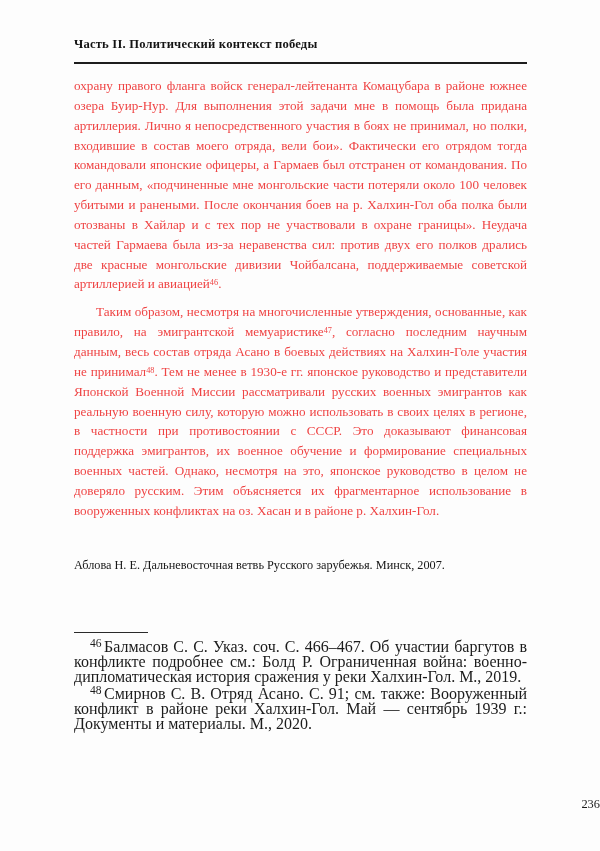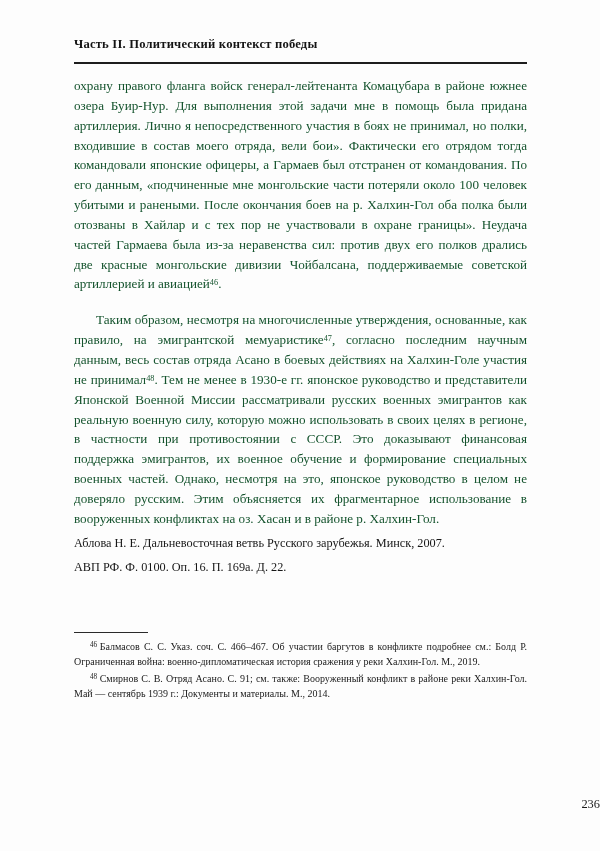--- a/index.html
+++ b/index.html
@@ -53,25 +53,25 @@
     left: 74px;
     top: 76px;
     width: 453px;
   }
   .para {
     margin: 0;
     font-size: 13.15px;
     line-height: 19.85px;
     text-align: justify;
     text-justify: inter-word;
-    color: #14532d;
+    color: #ef4444;
     hyphens: manual;
   }
   .para + .para {
-    margin-top: 16px;
+    margin-top: 8px;
   }
   .para.indent {
     text-indent: 22px;
   }
   sup {
     font-size: 0.63em;
     vertical-align: 0.42em;
     line-height: 0;
   }
 
@@ -84,21 +84,21 @@
     text-align: center;
     font-size: 13.1px;
     font-weight: bold;
     color: #141414;
   }
 
   
   .biblio {
     position: absolute;
     left: 74px;
-    top: 531px;
+    top: 553px;
     width: 453px;
   }
   .biblio-item {
     margin: 0;
     font-size: 12.25px;
     line-height: 24.3px;
     text-align: left;
     color: #171717;
     white-space: nowrap;
   }
@@ -113,21 +113,21 @@
     background: #2a2a2a;
   }
   .footnotes {
     position: absolute;
     left: 74px;
     top: 639px;
     width: 453px;
   }
   .footnote {
     margin: 0 0 1.5px 0;
-    font-size: 10px;
+    font-size: 16px;
     line-height: 15.15px;
     text-align: justify;
     text-justify: inter-word;
     color: #1b1b1b;
     text-indent: 16px;
   }
   .fn-marker {
     font-size: 0.72em;
     vertical-align: 0.45em;
     line-height: 0;
@@ -156,24 +156,23 @@
   <div class="header-rule"></div>
 
   <div class="body-block" id="body-block">
       <p class="para">охрану правого фланга войск генерал-лейтенанта Комацубара в районе южнее озера Буир-Нур. Для выполнения этой задачи мне в помощь была придана артиллерия. Лично я непосредственного участия в боях не принимал, но полки, входившие в состав моего отряда, вели бои». Фактически его отрядом тогда командовали японские офицеры, а Гармаев был отстранен от командования. По его данным, «подчиненные мне монгольские части потеряли около 100 человек убитыми и ранеными. После окончания боев на р. Халхин-Гол оба полка были отозваны в Хайлар и с тех пор не участвовали в охране границы». Неудача частей Гармаева была из-за неравенства сил: против двух его полков дрались две красные монгольские дивизии Чойбалсана, поддерживаемые советской артиллерией и авиацией<sup>46</sup>.</p>
       <p class="para indent">Таким образом, несмотря на многочисленные утверждения, основанные, как правило, на эмигрантской мемуаристике<sup>47</sup>, согласно последним научным данным, весь состав отряда Асано в боевых действиях на Халхин-Голе участия не принимал<sup>48</sup>. Тем не менее в 1930-е гг. японское руководство и представители Японской Военной Миссии рассматривали русских военных эмигрантов как реальную военную силу, которую можно использовать в своих целях в регионе, в частности при противостоянии с СССР. Это доказывают финансовая поддержка эмигрантов, их военное обучение и формирование специальных военных частей. Однако, несмотря на это, японское руководство в целом не доверяло русским. Этим объясняется их фрагментарное использование в вооруженных конфликтах на оз. Хасан и в районе р. Халхин-Гол.</p>
     </div>
 
 
   <div class="biblio" id="biblio-list">
       <p class="biblio-item">Аблова Н. Е. Дальневосточная ветвь Русского зарубежья. Минск, 2007.</p>
-      <p class="biblio-item">АВП РФ. Ф. 0100. Оп. 16. П. 169а. Д. 22.</p>
     </div>
 
   <div class="fn-rule"></div>
   <div class="footnotes" id="footnotes-list">
       <p class="footnote"><span class="fn-marker">46</span><span>Балмасов С. С. Указ. соч. С. 466–467. Об участии баргутов в конфликте подробнее см.: Болд Р. Ограниченная война: военно-дипломатическая история сражения у реки Халхин-Гол. М., 2019.</span></p>
-      <p class="footnote"><span class="fn-marker">48</span><span>Смирнов С. В. Отряд Асано. С. 91; см. также: Вооруженный конфликт в районе реки Халхин-Гол. Май — сентябрь 1939 г.: Документы и материалы. М., 2014.</span></p>
+      <p class="footnote"><span class="fn-marker">48</span><span>Смирнов С. В. Отряд Асано. С. 91; см. также: Вооруженный конфликт в районе реки Халхин-Гол. Май — сентябрь 1939 г.: Документы и материалы. М., 2020.</span></p>
     </div>
 
   <div class="folio">236</div>
 
 </div>
 
 </body></html>

